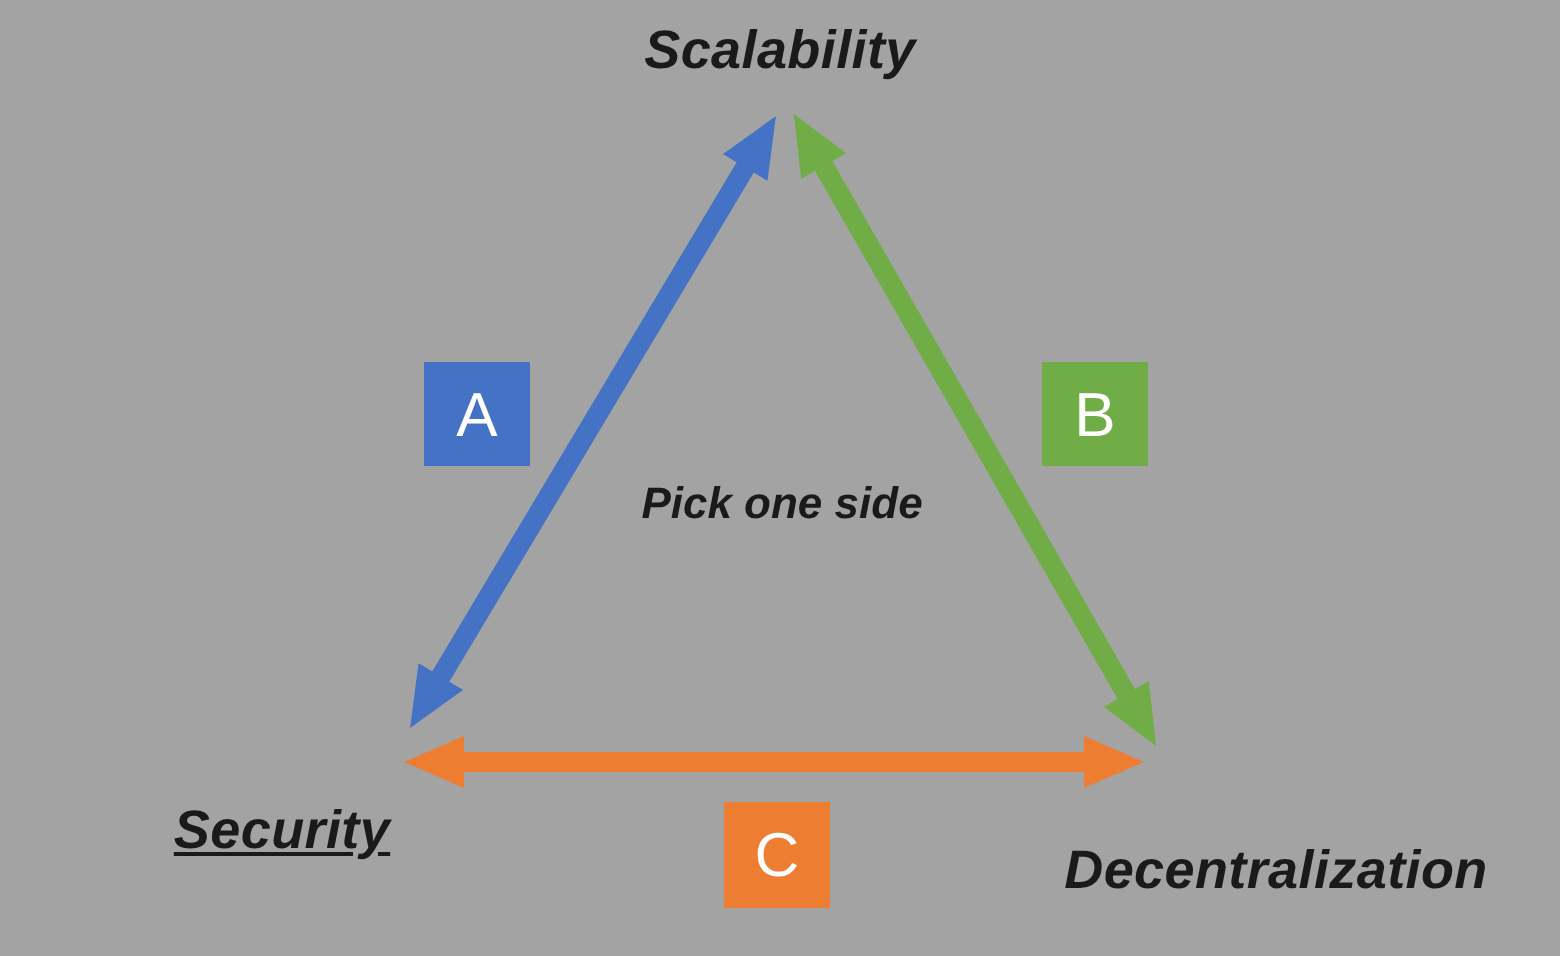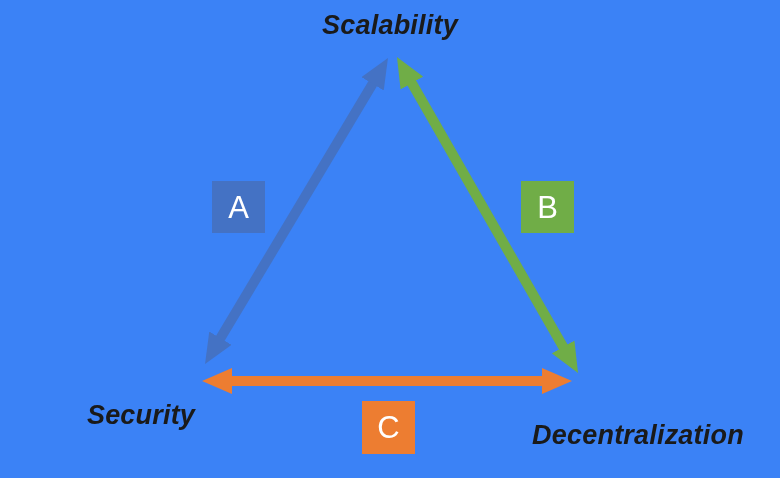--- a/index.html
+++ b/index.html
@@ -48,21 +48,21 @@
   .edge-badge span {
     color: #FFFFFF;
     font-size: 31px;
     line-height: 1;
     font-weight: 400;
   }
 </style>
 </head>
 <body>
 
-<div class="canvas" style="background-color: #3b82f6;">
+<div class="canvas" style="background-color: #a3a3a3;">
 
   <svg class="arrows-layer" width="780" height="478" viewBox="0 0 780 478">
     <defs>
       <marker id="head-a" markerUnits="userSpaceOnUse" markerWidth="30" markerHeight="26" refX="10" refY="13" orient="auto-start-reverse">
         <path d="M0,0 L30,13 L0,26 Z" fill="#4472C4"></path>
       </marker>
       <marker id="head-b" markerUnits="userSpaceOnUse" markerWidth="30" markerHeight="26" refX="10" refY="13" orient="auto-start-reverse">
         <path d="M0,0 L30,13 L0,26 Z" fill="#70AD47"></path>
       </marker>
       <marker id="head-c" markerUnits="userSpaceOnUse" markerWidth="30" markerHeight="26" refX="10" refY="13" orient="auto-start-reverse">
@@ -72,25 +72,26 @@
 
     <line x1="215.3" y1="346.8" x2="377.7" y2="75.2" stroke-width="10" marker-start="url(#head-a)" marker-end="url(#head-a)" stroke="#4472C4"></line>
 
     <line x1="406.9" y1="74.4" x2="568.1" y2="355.6" stroke-width="10" marker-start="url(#head-b)" marker-end="url(#head-b)" stroke="#70AD47"></line>
 
     <line x1="222" y1="381" x2="552" y2="381" stroke-width="10" marker-start="url(#head-c)" marker-end="url(#head-c)" stroke="#ED7D31"></line>
   </svg>
 
   <div class="vertex-label" style="left: 390px; top: 10px; color: rgb(26, 26, 26);">Scalability</div>
 
-  <div class="vertex-label" style="left: 141px; top: 400px; color: rgb(26, 26, 26);">Security</div>
+  <div class="vertex-label" style="left: 141px; top: 400px; color: rgb(26, 26, 26); text-decoration: underline;">Security</div>
 
   <div class="vertex-label" style="left: 638px; top: 420px; color: rgb(26, 26, 26);">Decentralization</div>
 
   <div class="center-caption" style="left: 391px; top: 235px; color: rgb(26, 26, 26);">
+    <div>Pick one side</div>
   </div>
 
   <div class="edge-badge" style="left: 212px; top: 181px; background-color: rgb(68, 114, 196);">
     <span>A</span>
   </div>
 
   <div class="edge-badge" style="left: 521px; top: 181px; background-color: rgb(112, 173, 71);">
     <span>B</span>
   </div>
 

